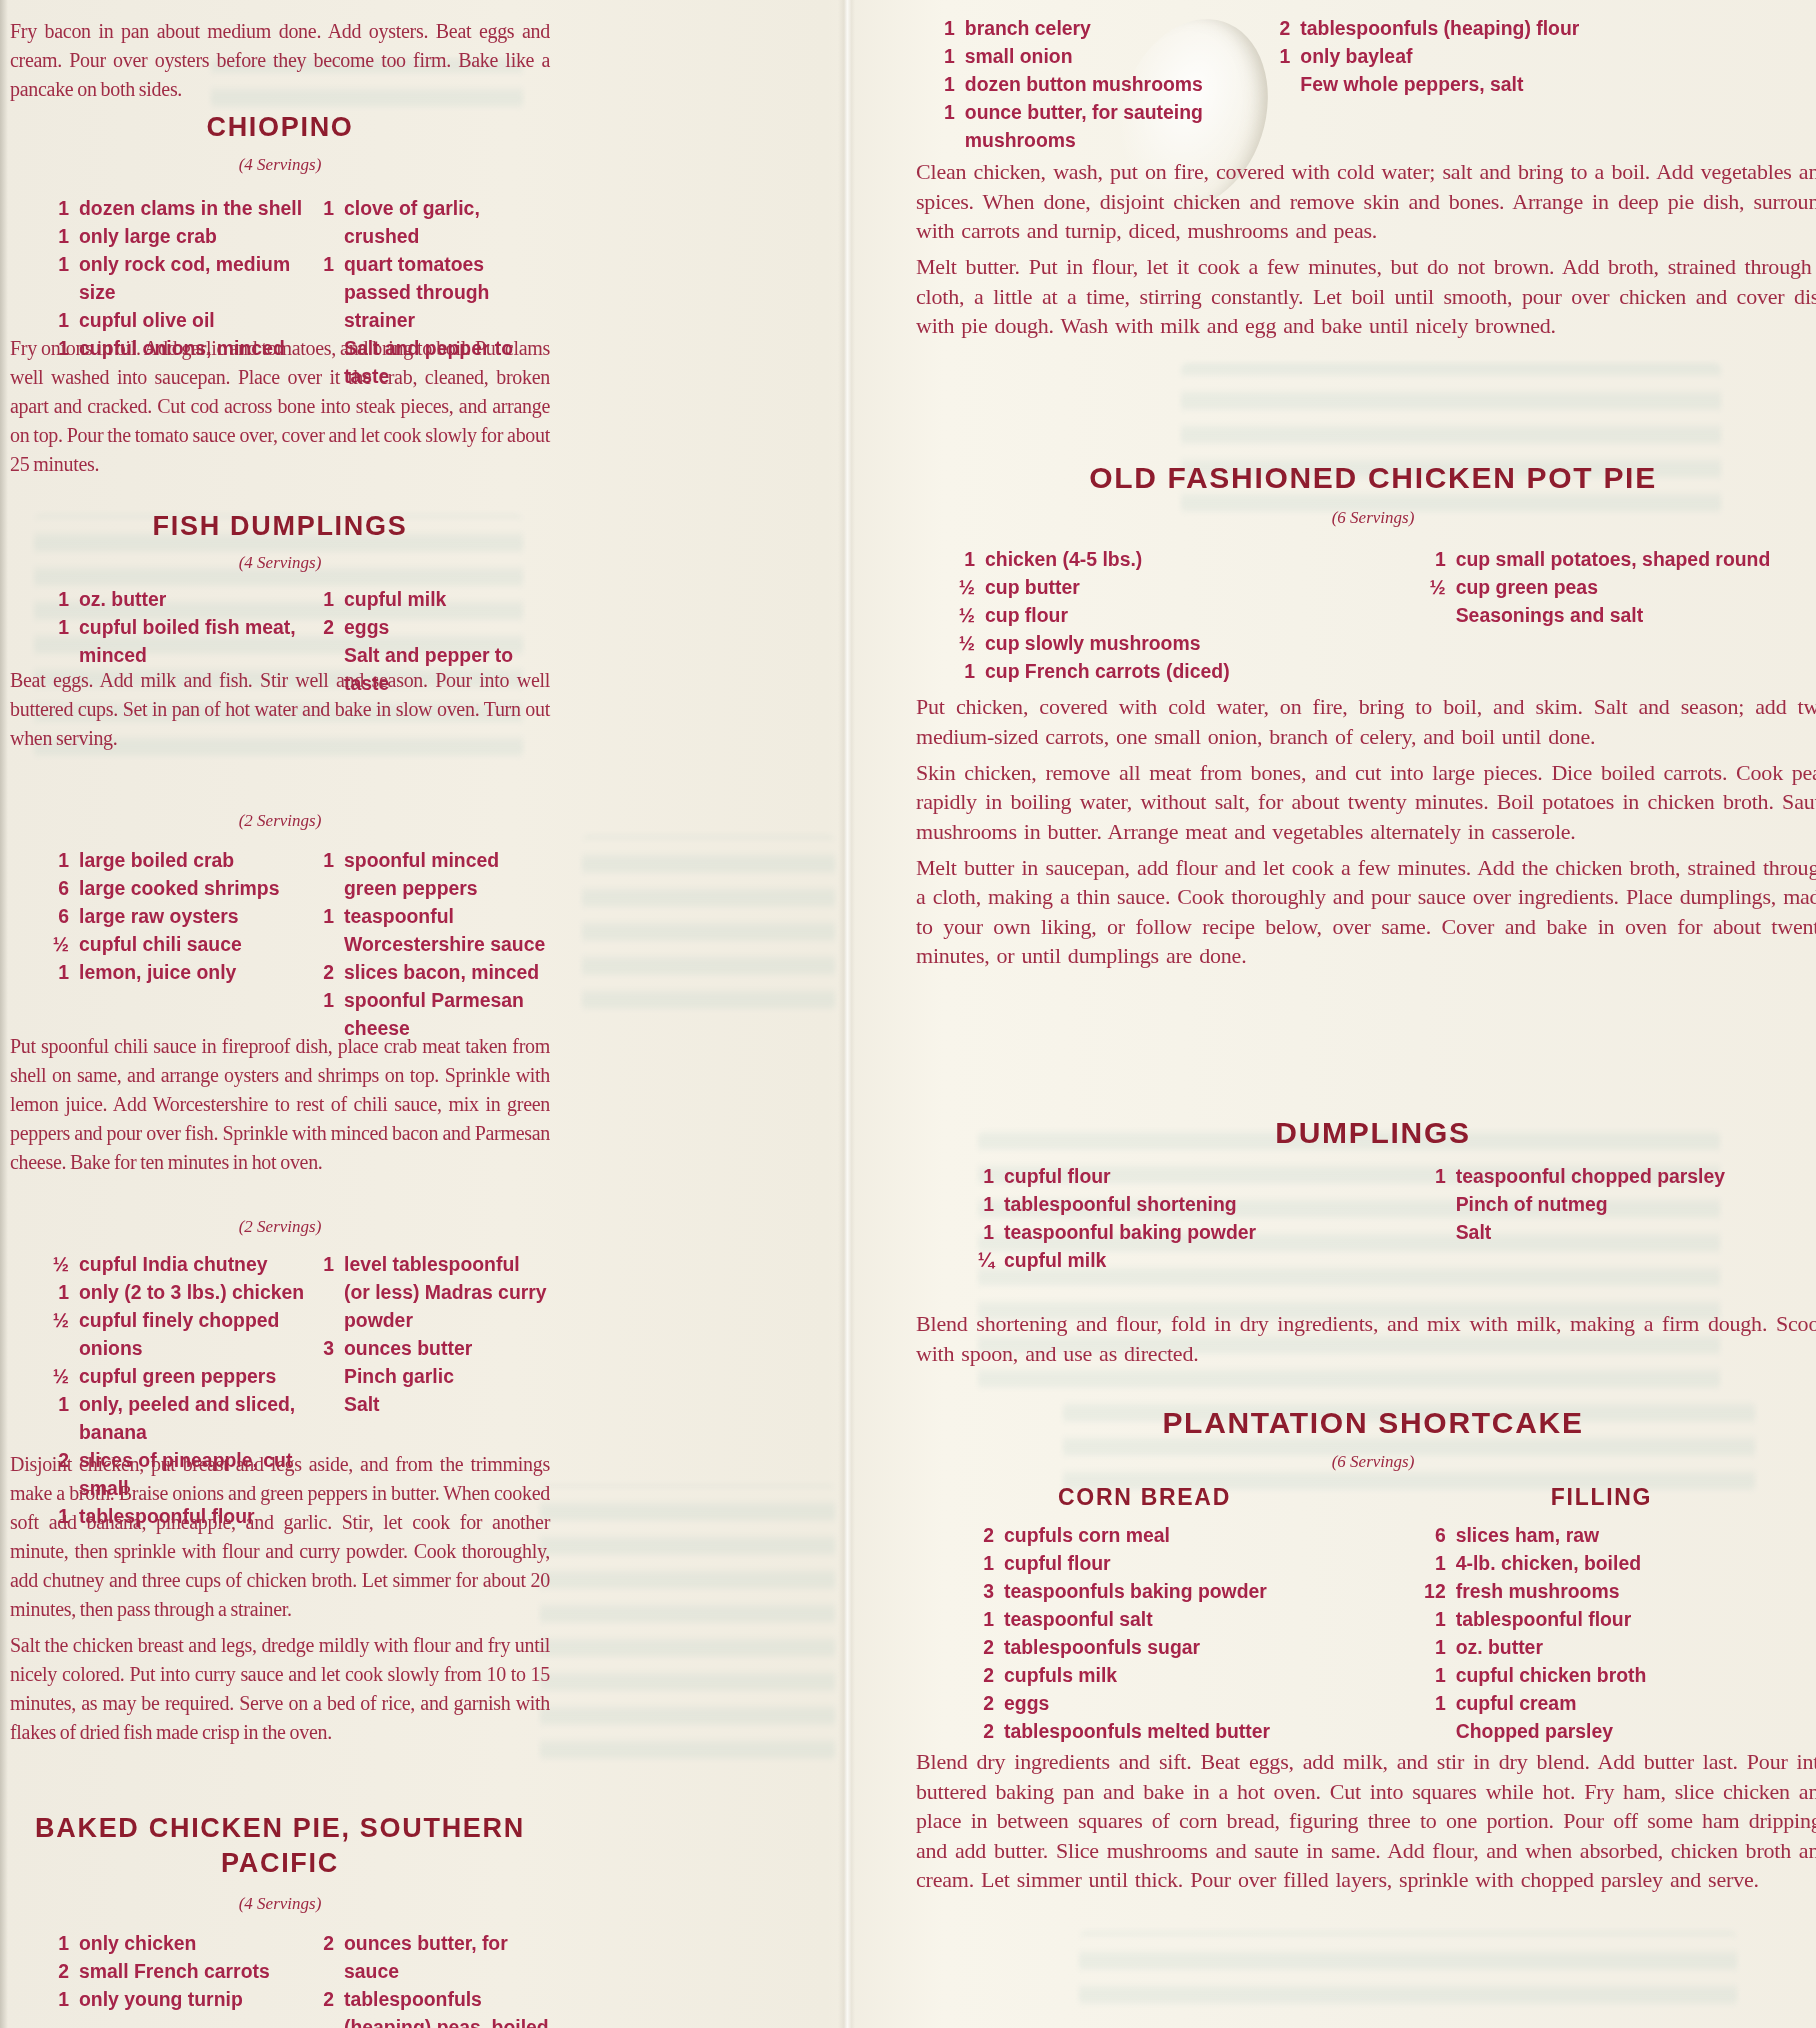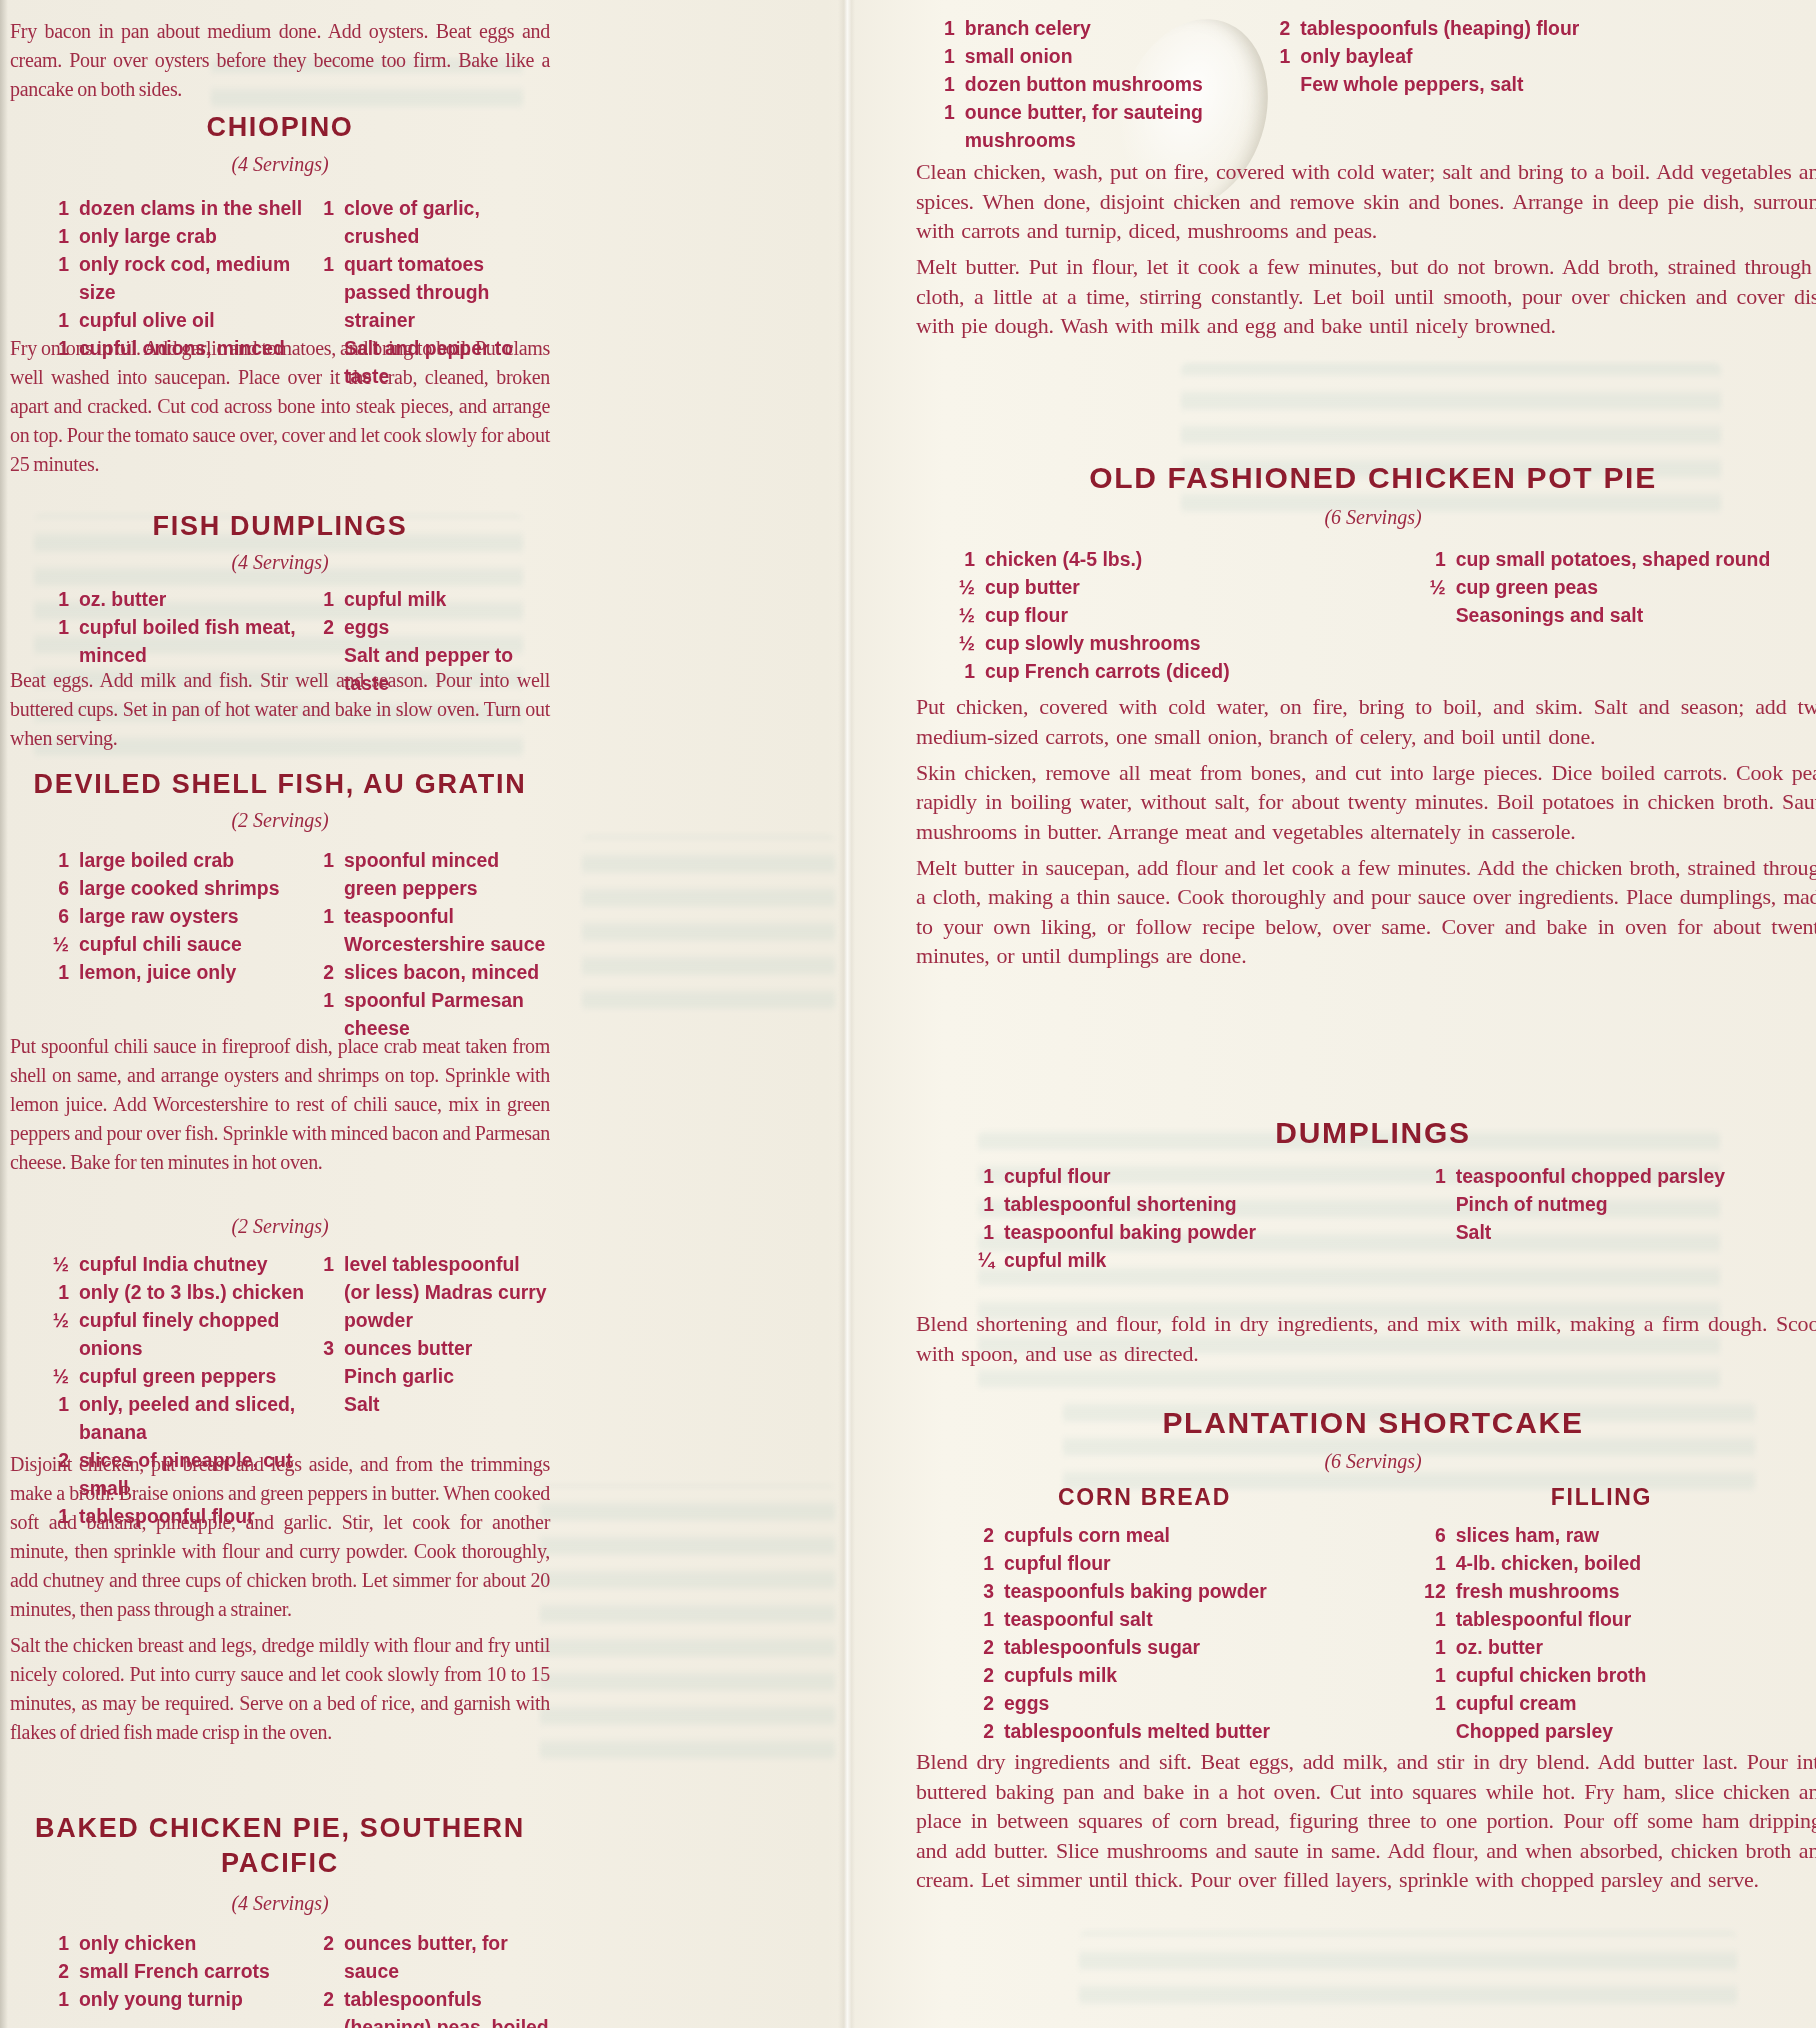--- a/index.html
+++ b/index.html
@@ -22,21 +22,21 @@
     color:#a02c46;text-align:justify;margin:0;
   }
   .col-right .para{font-size:22px;line-height:29.5px;letter-spacing:-0.2px;word-spacing:1.7px;}
   .rtitle{
     font-family:"Liberation Sans","DejaVu Sans",sans-serif;
     font-weight:bold;font-size:27px;line-height:35px;
     letter-spacing:1.7px;color:#8e1c2e;text-align:center;margin:0;
   }
   .servings{
     font-family:"Liberation Serif","DejaVu Serif",serif;
-    font-style:italic;font-size:20px;line-height:29px;
+    font-style:italic;font-size:17px;line-height:29px;
     color:#9d2742;text-align:center;
   }
   .ing-cols{display:flex;}
   .ing-col{box-sizing:border-box;}
   .ing-cols .ing-col:nth-child(1){width:55%;padding-left:32px;}
   .ing-cols .ing-col:nth-child(2){width:45%;}
   .ing-cols.split-38 .ing-col:nth-child(1){width:38%;padding-left:11.8px;}
   .ing-cols.split-38 .ing-col:nth-child(2){width:62%;}
   .ing-cols.split-55r .ing-col:nth-child(1){width:55%;padding-left:51px;}
   .ing-cols.split-55r .ing-col:nth-child(2){width:45%;}
@@ -171,21 +171,20 @@
           <div class="ing-row">
             <span class="qty"></span>
             <span class="itext">Salt and pepper to taste</span>
           </div>
         </div>
     </div>
     <div class="paras abs" style="top:666px">
         <p class="para">Beat eggs.  Add milk and fish.  Stir well and season.  Pour into well buttered cups.  Set in pan of hot water and bake in slow oven.  Turn out when serving.</p>
       </div>
 
-    <h2 class="rtitle abs" style="top:767px">DEVILED SHELL FISH, AU GRATIN</h2>
     <div class="servings abs" style="top:806px">(2 Servings)</div>
     <div class="ing-cols abs" style="top:846px">
       <div class="ing-col">
           <div class="ing-row">
             <span class="qty">1</span>
             <span class="itext">large boiled crab</span>
           </div>
           <div class="ing-row">
             <span class="qty">6</span>
             <span class="itext">large cooked shrimps</span>

